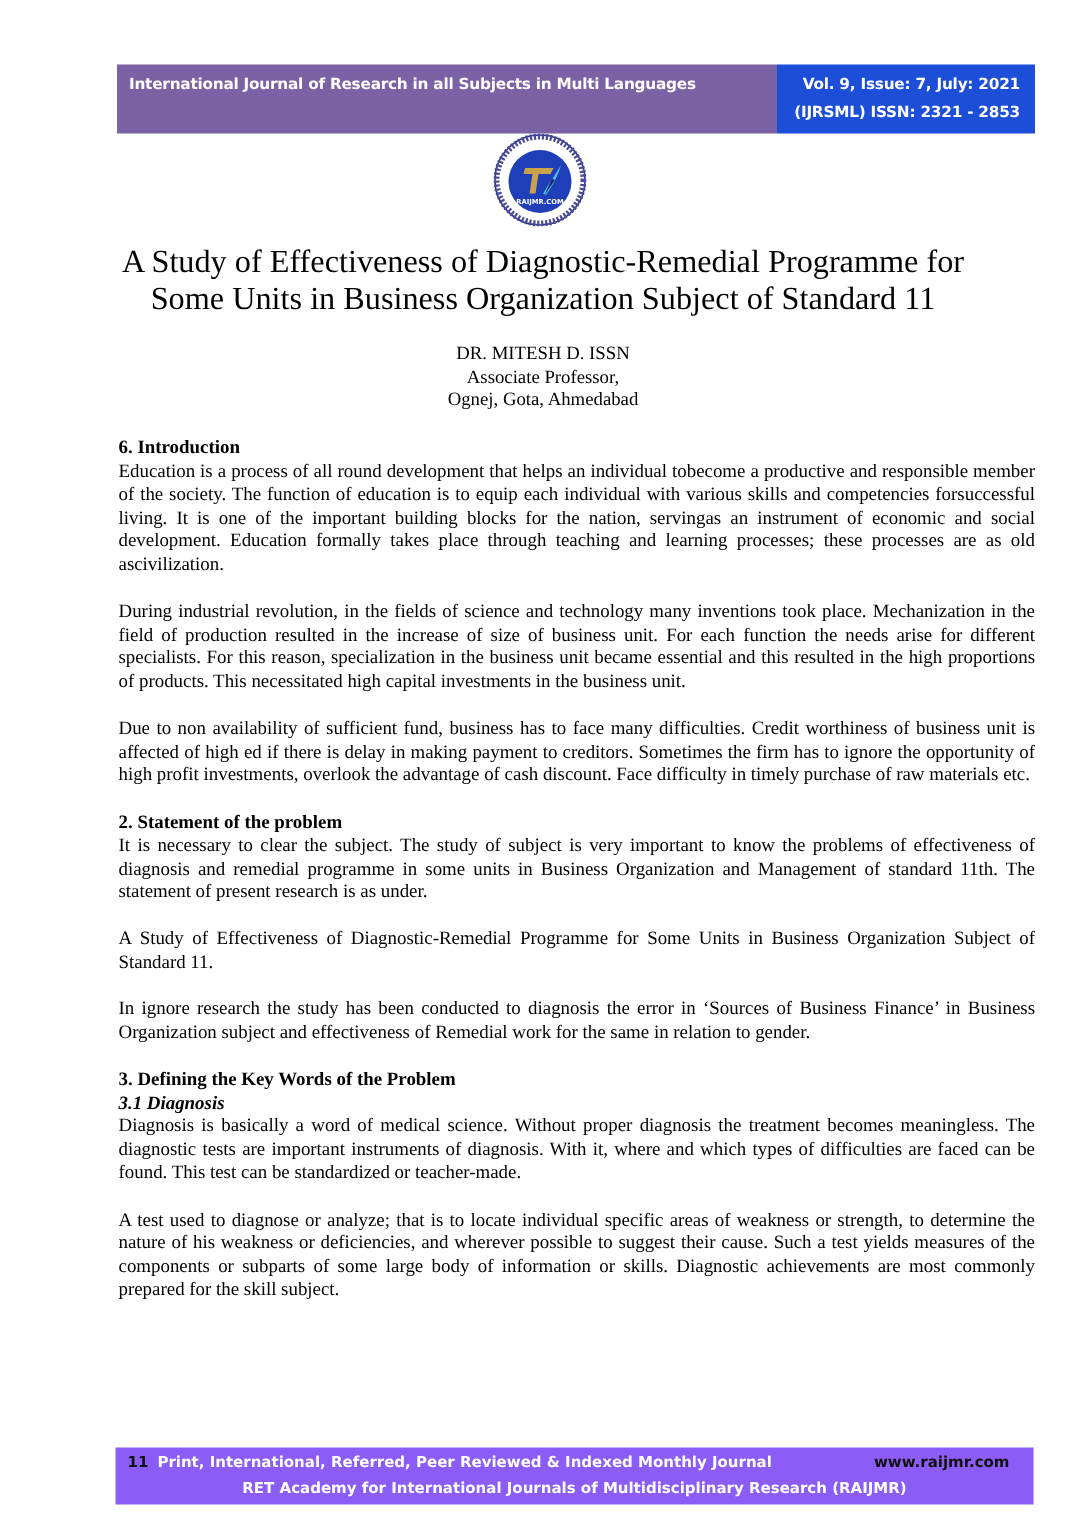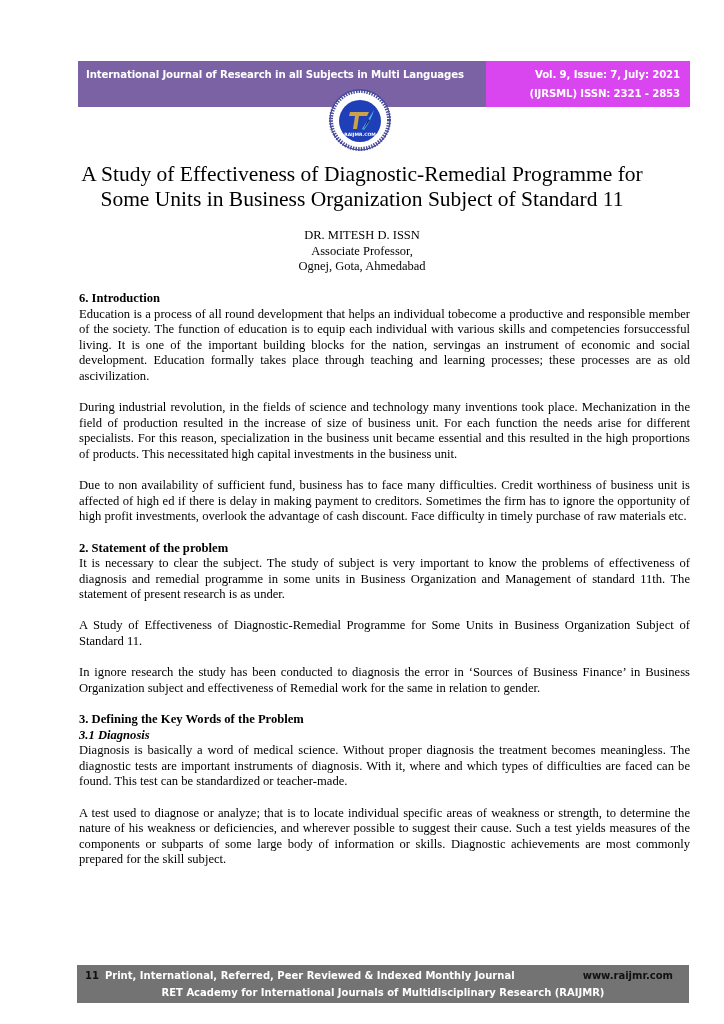--- a/index.html
+++ b/index.html
@@ -1,33 +1,33 @@
 <!DOCTYPE html>
 <html><head>
 <meta charset="utf-8">
 <style>
   html, body { margin: 0; padding: 0; background: #ffffff; }
   body { width: 724px; height: 1024px; position: relative; overflow: hidden; }
-  .hdr { position: absolute; left: 78px; top: 61px; width: 612px; height: 46px; display: flex; }
+  .hdr { position: absolute; left: 78px; top: 43px; width: 612px; height: 46px; display: flex; }
   .hdr-left { background: #7b62a5; color: #ffffff; flex: 1; padding: 4px 0 0 8px;
     font-family: "DejaVu Sans", sans-serif; font-size: 10.2px; font-weight: bold; line-height: 19px; letter-spacing: -0.15px; }
-  .hdr-right { background: #d946ef; color: #ffffff; width: 204px; padding: 4px 10px 0 0; text-align: right;
+  .hdr-right { background: #1d4ed8; color: #ffffff; width: 172px; padding: 4px 10px 0 0; text-align: right;
     font-family: "DejaVu Sans", sans-serif; font-size: 10.2px; font-weight: bold; line-height: 19px; box-sizing: border-box; letter-spacing: -0.15px; }
   .logo { position: absolute; left: 329px; top: 89px; width: 62px; height: 62px; }
   .title { position: absolute; left: 60px; top: 162px; width: 604px; text-align: center;
     font-family: "Liberation Serif", serif; font-weight: normal; font-size: 21.5px; line-height: 25px; color: #000; }
   .author { position: absolute; left: 60px; top: 228px; width: 604px; text-align: center;
     font-family: "Liberation Serif", serif; font-size: 12.5px; line-height: 15.5px; color: #000; }
   .content { position: absolute; left: 79px; top: 291px; width: 611px;
     font-family: "Liberation Serif", serif; font-size: 12.6px; line-height: 15.6px; color: #000; }
   .content p { margin: 0; text-align: justify; }
   .content .gap { height: 15.6px; }
   .content h2 { margin: 0; font-size: 12.6px; line-height: 15.6px; font-weight: bold; }
   .content h3 { margin: 0; font-size: 12.6px; line-height: 15.6px; font-weight: bold; font-style: italic; }
-  .ftr { position: absolute; left: 77px; top: 965px; width: 612px; height: 38px; background: #737373;
+  .ftr { position: absolute; left: 77px; top: 965px; width: 612px; height: 38px; background: #8b5cf6;
     font-family: "DejaVu Sans", sans-serif; font-size: 10px; font-weight: bold; color: #ffffff; line-height: 17px; }
   .ftr-row1 { display: flex; padding: 2px 16px 0 8px; }
   .ftr-pg { color: #111111; margin-right: 6px; }
   .ftr-web { margin-left: auto; color: #111111; }
   .ftr-row2 { text-align: center; }
 </style>
 </head>
 <body>
 
 <div class="hdr">

